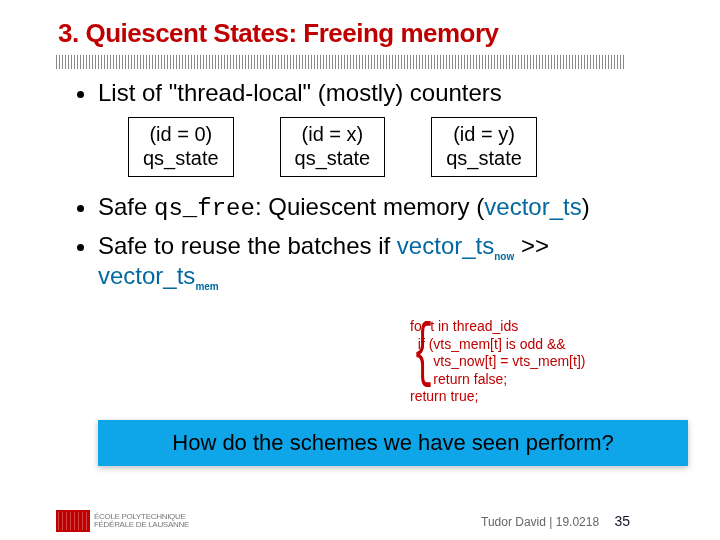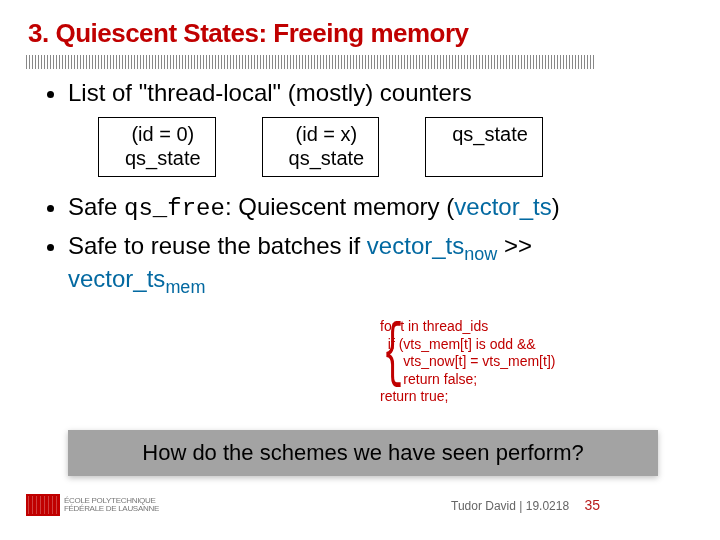--- a/index.html
+++ b/index.html
@@ -1,37 +1,37 @@
 <!DOCTYPE html>
 <html><head>
 <meta charset="utf-8">
 <style>
   * { margin: 0; padding: 0; box-sizing: border-box; }
   html, body { width: 720px; height: 540px; font-family: Arial, sans-serif; background: #fff; color: #000; overflow: hidden; }
-  .slide { position: relative; width: 624px; height: 540px; }
+  .slide { position: relative; width: 624px; height: 540px; margin-left: 30px; }
   .title { color: #c00000; font-family: "Arial Black", Arial, sans-serif; font-weight: 900; font-size: 26px; padding: 18px 0 6px 28px; letter-spacing: -0.5px; }
   .hatch { height: 14px; margin: 0 28px 10px 26px; background-image: repeating-linear-gradient(90deg, #888 0 1px, transparent 1px 3px); }
   .body { padding: 0 36px 0 48px; font-size: 24px; }
   ul.top { list-style: disc; padding-left: 20px; }
   ul.top > li { margin-bottom: 10px; }
   ul.sub { list-style: none; padding-left: 24px; font-size: 22px; margin-top: 6px; }
   .boxes { display: flex; gap: 46px; margin: 10px 0 16px 30px; font-size: 20px; }
-  .box { border: 1.5px solid #000; padding: 4px 14px 6px 26px; text-align: center; line-height: 1.2; }
+  .box { border: 1.5px solid #000; padding: 4px 14px 6px 14px; text-align: center; line-height: 1.2; }
   .code-inline { font-family: "Courier New", monospace; text-align: right; }
   .redtxt { color: #0369a1; }
   .overlay-code { position: absolute; left: 380px; top: 318px; font-family: Liberation Sans, sans-serif; font-size: 14px; color: #c00000; line-height: 1.25; white-space: pre; }
   .brace { position: absolute; left: 372px; top: 322px; font-family: "Courier New", monospace; font-size: 70px; color: #c00000; transform: scaleX(0.5); line-height: 0.9; }
-  .question-box { position: absolute; left: 68px; top: 430px; width: 590px; padding: 10px 14px; text-align: center; font-size: 22px; background: #a3a3a3; box-shadow: 0 2px 6px rgba(0,0,0,0.25); }
-  .footer { position: absolute; bottom: 24px; left: 0; right: 0; display: flex; align-items: center; justify-content: space-between; padding: 0 24px 0 26px; font-size: 12px; color: #666; }
+  .question-box { position: absolute; left: 68px; top: 420px; width: 590px; padding: 10px 14px; text-align: center; font-size: 22px; background: #0ea5e9; box-shadow: 0 2px 6px rgba(0,0,0,0.25); }
+  .footer { position: absolute; bottom: 8px; left: 0; right: 0; display: flex; align-items: center; justify-content: space-between; padding: 0 24px 0 26px; font-size: 12px; color: #666; }
   .logo { display: flex; align-items: center; gap: 4px; }
   .logo-mark { width: 34px; height: 22px; background: #c00000; position: relative; }
   .logo-mark::after { content: ""; position: absolute; left: 2px; top: 2px; right: 2px; bottom: 2px; background: repeating-linear-gradient(90deg, #fff 0 1px, transparent 1px 4px); opacity: 0.25; }
   .logo-text { font-size: 8px; color: #777; line-height: 1; letter-spacing: -0.3px; }
-  .pagenum { color: #b91c1c; font-size: 14px; margin-left: 12px; }
-  .subsup { font-size: 18px; vertical-align: sub; }
+  .pagenum { color: #0f172a; font-size: 14px; margin-left: 12px; }
+  .subsup { font-size: 10px; vertical-align: sub; font-weight: bold; }
 </style>
 </head>
 <body>
 
 <div class="slide">
 
   <div class="title">3. Quiescent States: Freeing memory</div>
   <div class="hatch"></div>
 
   <div class="body">
@@ -41,20 +41,21 @@
         <div class="boxes">
           <div class="box">
             <div>(id = 0)</div>
             <div>qs_state</div>
           </div>
           <div class="box">
             <div>(id = x)</div>
             <div>qs_state</div>
           </div>
           <div class="box">
+            <div>(id = y)</div>
             <div>qs_state</div>
           </div>
         </div>
       </li>
       <li>
         <span>Safe </span><span class="code-inline">qs_free</span><span>: Quiescent memory (</span><span class="redtxt">vector_ts</span><span>)</span>
       </li>
       <li>
         <span>Safe to reuse the batches if </span><span class="redtxt">vector_ts</span><span class="redtxt subsup">now</span><span> &gt;&gt; </span><span class="redtxt">vector_ts</span><span class="redtxt subsup">mem</span>
       </li>

